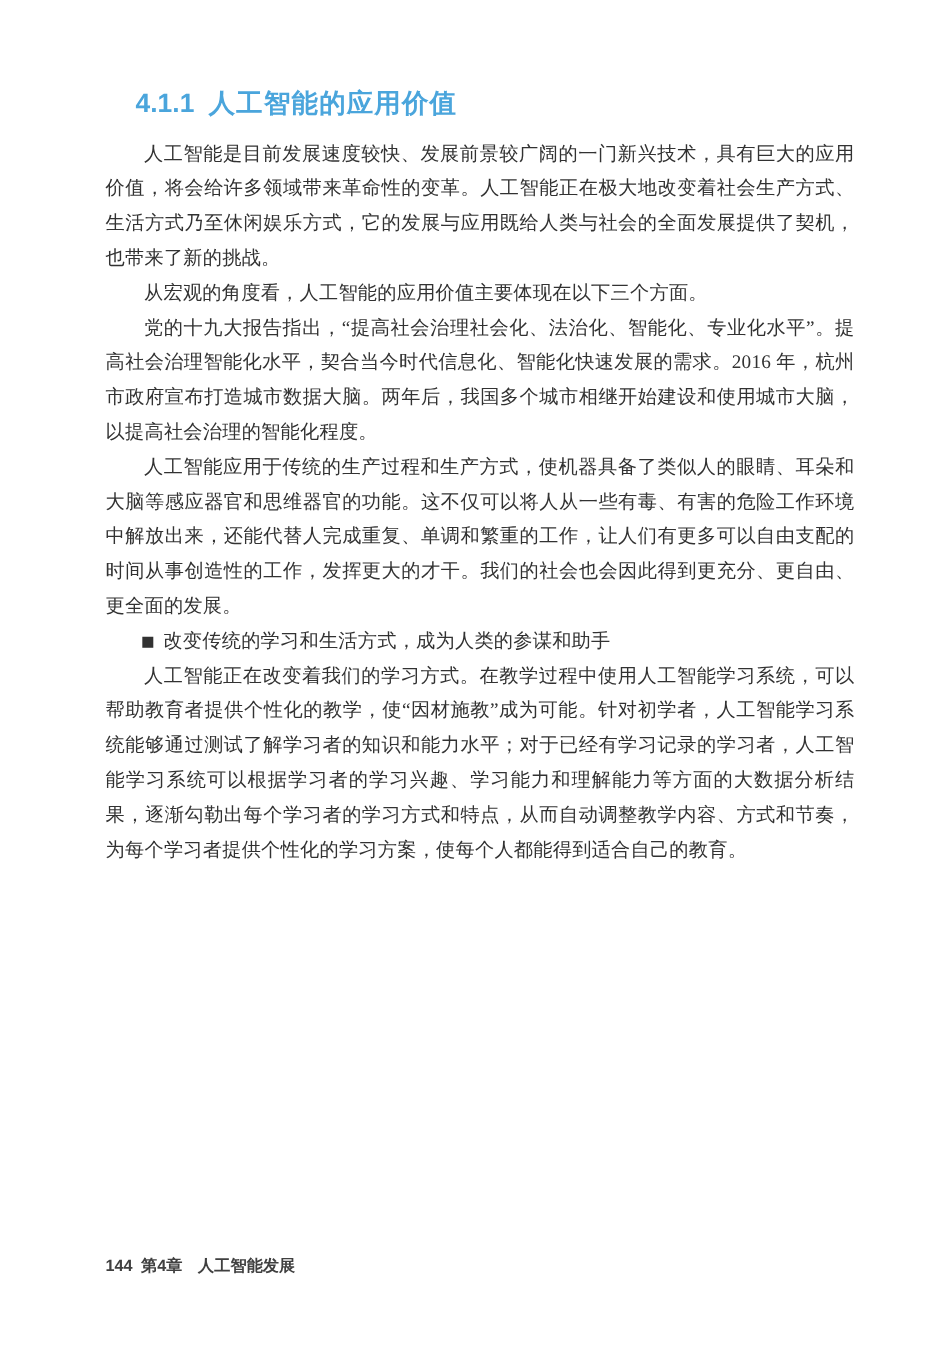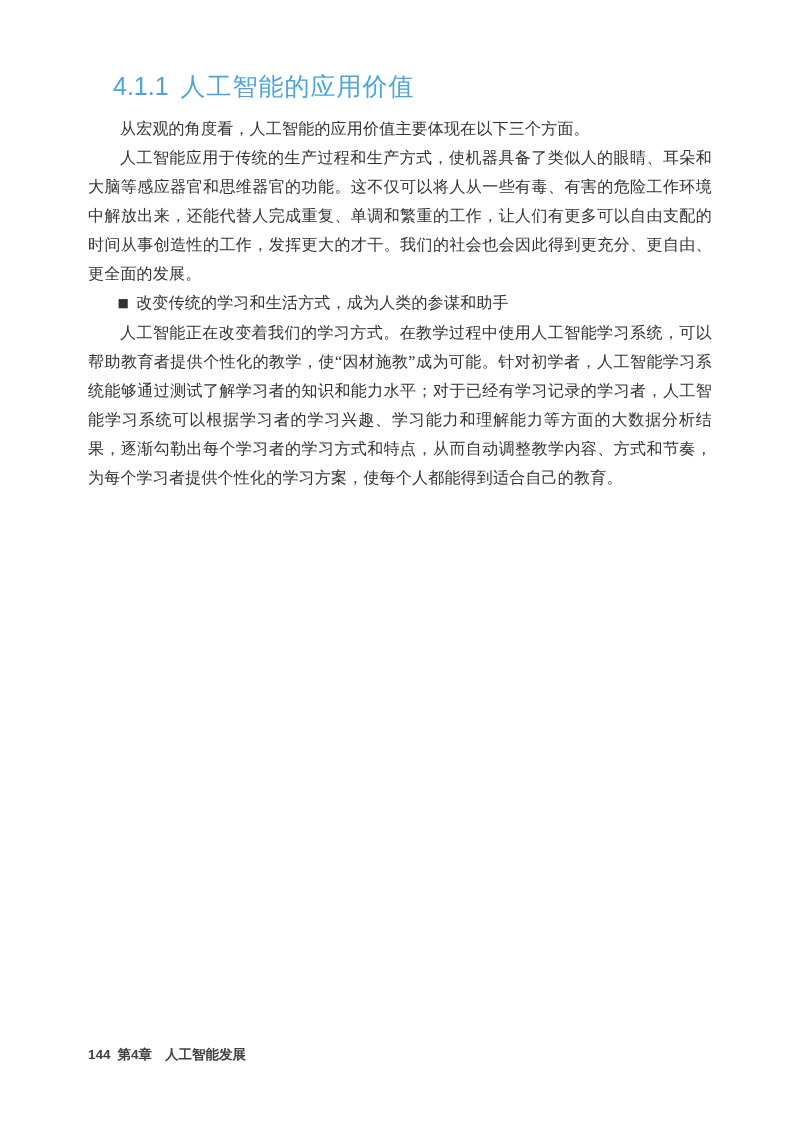--- a/index.html
+++ b/index.html
@@ -14,22 +14,22 @@
   .page {
     position: absolute;
     left: 0; top: 0;
     width: 793px;
     height: 1122px;
     background: #ffffff;
     padding: 72px 81px 0 88px;
   }
   .heading {
     font-family: "Liberation Sans", "DejaVu Sans", sans-serif;
-    font-weight: normal;
-    font-size: 25px;
+    font-weight: bold;
+    font-size: 22px;
     line-height: 28px;
     color: var(--heading-color, #4AA5DC);
     margin: 0 0 14px 25px;
     letter-spacing: 1px;
   }
   .heading .hnum { margin-right: 12px; letter-spacing: 0; }
   .content p {
     font-size: 16px;
     line-height: 29px;
     color: var(--body-color, #323232);
@@ -59,21 +59,23 @@
 </style>
 </head>
 <body>
 
 <div class="page">
   <h2 class="heading">
     <span class="hnum">4.1.1</span><span class="htitle">人工智能的应用价值</span>
   </h2>
 
   <div class="content">
+      <p class="body">人工智能是目前发展速度较快、发展前景较广阔的一门新兴技术，具有巨大的应用价值，将会给许多领域带来革命性的变革。人工智能正在极大地改变着社会生产方式、生活方式乃至休闲娱乐方式，它的发展与应用既给人类与社会的全面发展提供了契机，也带来了新的挑战。</p>
       <p class="body">从宏观的角度看，人工智能的应用价值主要体现在以下三个方面。</p>
+      <p class="body">党的十九大报告指出，“提高社会治理社会化、法治化、智能化、专业化水平”。提高社会治理智能化水平，契合当今时代信息化、智能化快速发展的需求。2016 年，杭州市政府宣布打造城市数据大脑。两年后，我国多个城市相继开始建设和使用城市大脑，以提高社会治理的智能化程度。</p>
       <p class="body">人工智能应用于传统的生产过程和生产方式，使机器具备了类似人的眼睛、耳朵和大脑等感应器官和思维器官的功能。这不仅可以将人从一些有毒、有害的危险工作环境中解放出来，还能代替人完成重复、单调和繁重的工作，让人们有更多可以自由支配的时间从事创造性的工作，发挥更大的才干。我们的社会也会因此得到更充分、更自由、更全面的发展。</p>
       <p class="bullet"><span class="marker">■</span><span>改变传统的学习和生活方式，成为人类的参谋和助手</span></p>
       <p class="body">人工智能正在改变着我们的学习方式。在教学过程中使用人工智能学习系统，可以帮助教育者提供个性化的教学，使“因材施教”成为可能。针对初学者，人工智能学习系统能够通过测试了解学习者的知识和能力水平；对于已经有学习记录的学习者，人工智能学习系统可以根据学习者的学习兴趣、学习能力和理解能力等方面的大数据分析结果，逐渐勾勒出每个学习者的学习方式和特点，从而自动调整教学内容、方式和节奏，为每个学习者提供个性化的学习方案，使每个人都能得到适合自己的教育。</p>
     </div>
 
   <div class="footer">
     <span>144</span><span class="chap">第4章</span><span class="chapt">人工智能发展</span>
   </div>
 </div>
 

